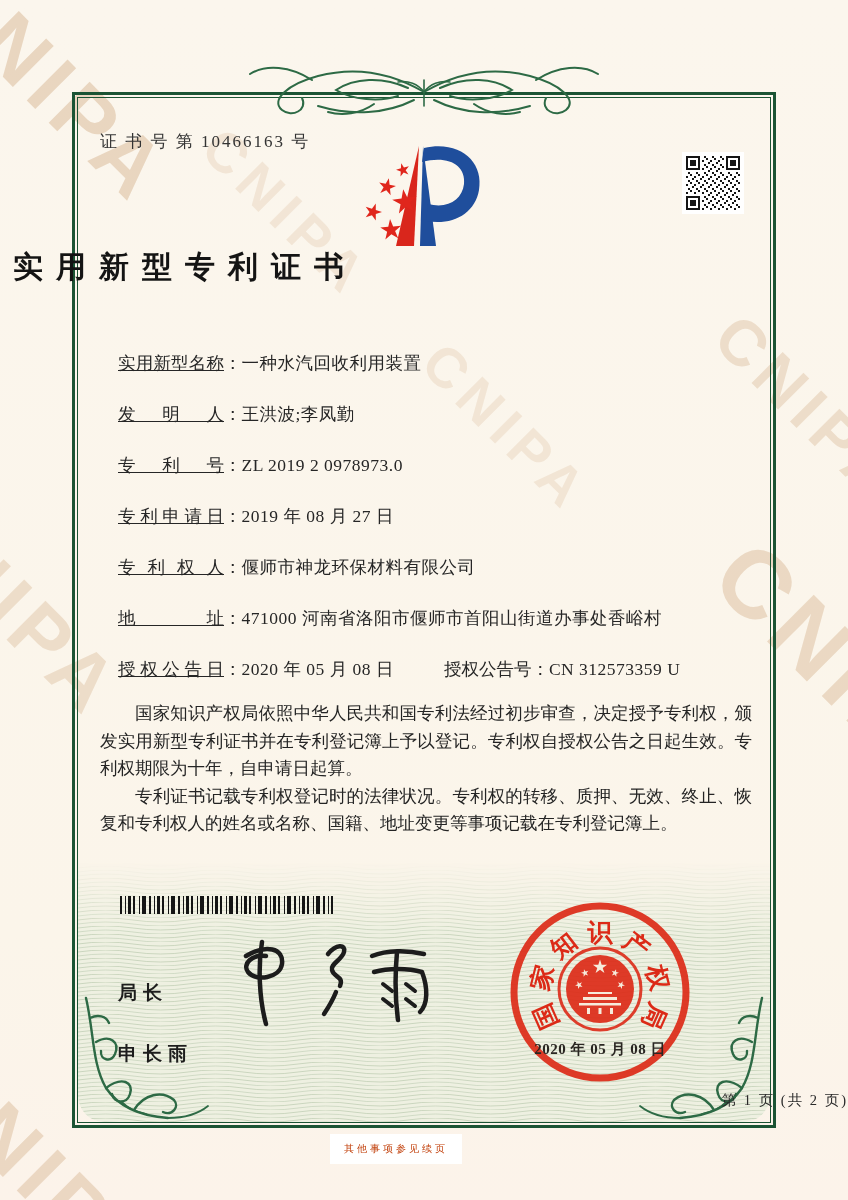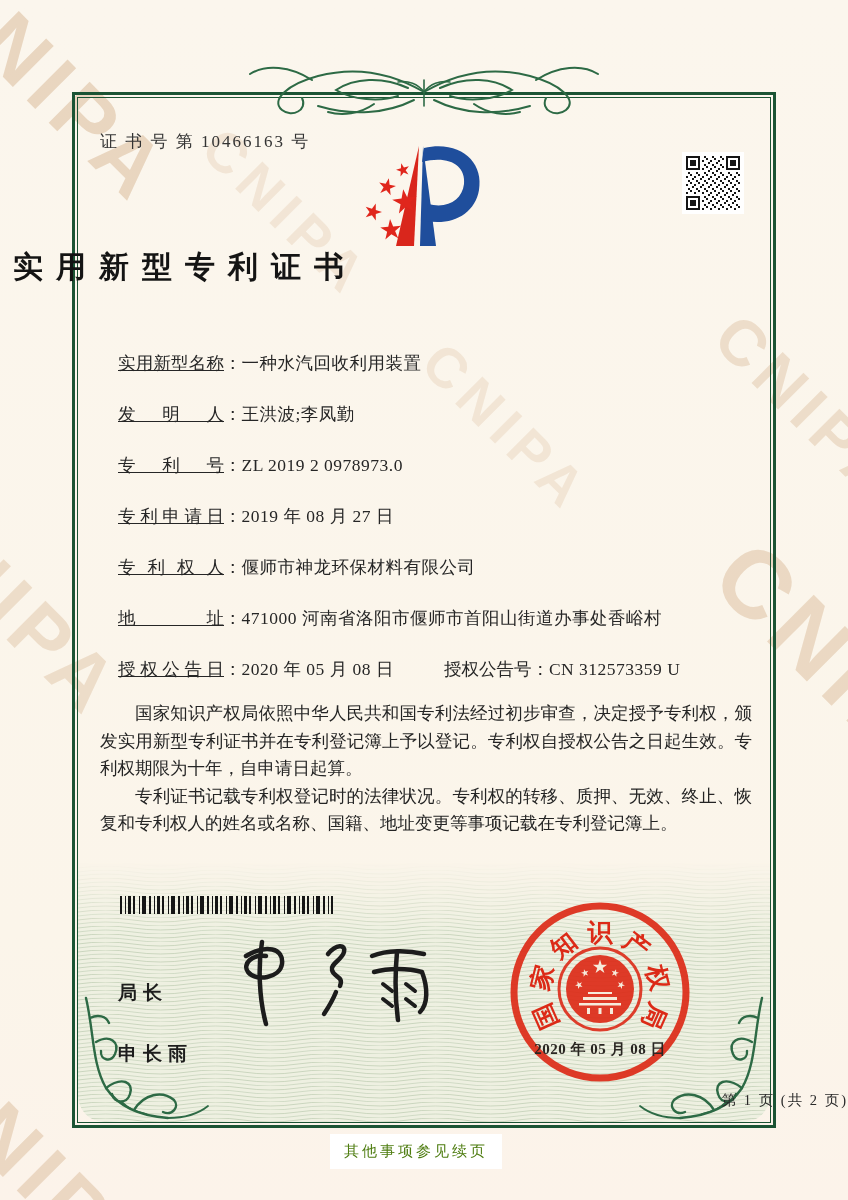--- a/index.html
+++ b/index.html
@@ -66,21 +66,21 @@
   .officer-title{position:absolute;left:118px;top:980px;font-size:19px;color:#1d1d1d;letter-spacing:6px;font-weight:600;}
   .officer-name{position:absolute;left:118px;top:997px;font-size:19px;color:#1d1d1d;letter-spacing:6px;font-weight:700;margin-top:44px;}
   .signature{position:absolute;left:230px;top:926px;width:215px;height:114px;}
 
   .seal{position:absolute;left:505px;top:897px;width:190px;height:190px;z-index:5;}
   .seal text{font-weight:700;}
 
   .page-indicator{position:absolute;left:0;right:0;top:1091px;text-align:right;
                   font-size:14.5px;color:#2a2a2a;letter-spacing:2px;}
   .note-box{position:absolute;left:330px;top:1134px;background:#fff;padding:8px 14px;
-            font-size:15px;color:#4d7c0f;letter-spacing:3px;}
+            font-size:10px;color:#c2410c;letter-spacing:3px;}
 </style>
 </head>
 <body>
 
 <div class="page">
 
   <span class="wm wm1">CNIPA</span>
   <span class="wm wm2">CNIPA</span>
   <span class="wm wm3">CNIPA</span>
   <span class="wm wm4">CNIPA</span>

